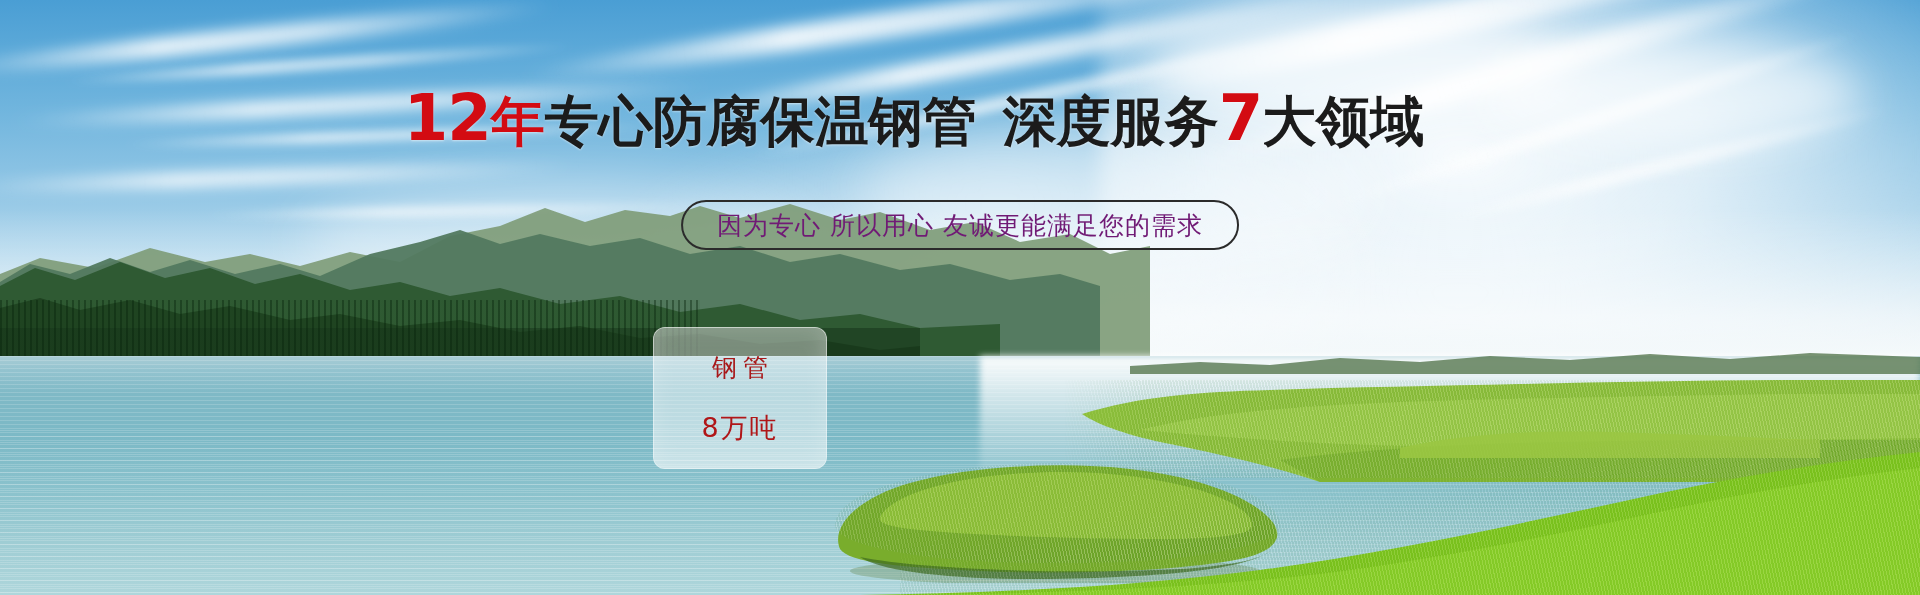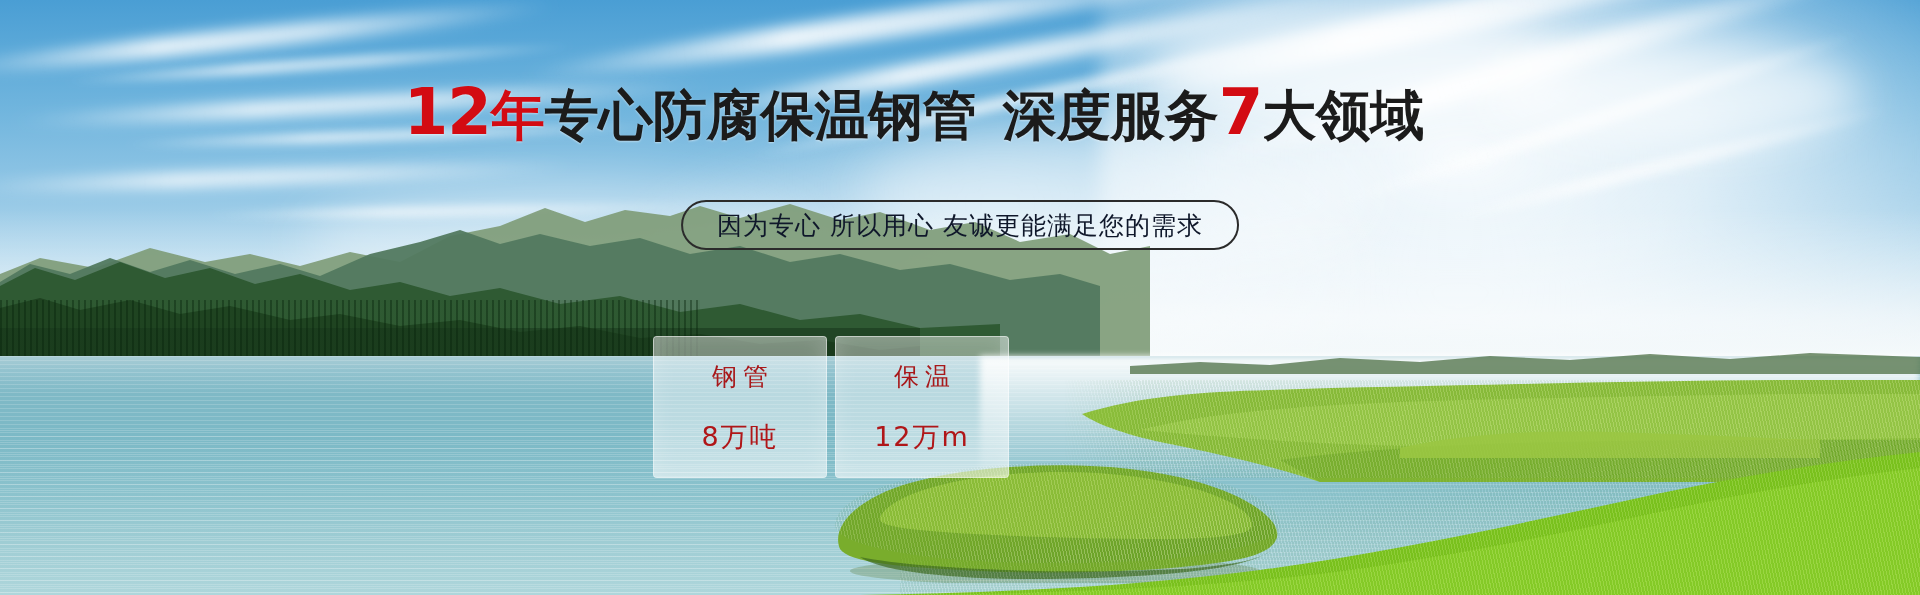--- a/index.html
+++ b/index.html
@@ -157,21 +157,21 @@
         rgba(255,255,255,0.30) 0px,
         rgba(255,255,255,0.30) 1px,
         rgba(40,110,30,0.18) 1px,
         rgba(40,110,30,0.18) 3px);
   }
 
   
   .headline {
     position: absolute;
     left: 0;
-    top: 80px;
+    top: 86px;
     width: 1828px;
     text-align: center;
     white-space: nowrap;
     font-family: "DejaVu Sans", "Liberation Sans", sans-serif;
     font-weight: 700;
     font-size: 54px;
     letter-spacing: 0px;
     line-height: 1;
     color: #1b1b1b;
     text-shadow: 0 1px 2px rgba(255,255,255,0.45);
@@ -198,48 +198,47 @@
     align-items: center;
     justify-content: center;
     border: 2px solid #2b2b2b;
     border-radius: 26px;
     background: transparent;
   }
   .pill-text {
     font-family: "DejaVu Sans", "Liberation Sans", sans-serif;
     font-size: 25px;
     font-weight: 400;
-    color: #0f172a;
+    color: #701a75;
     letter-spacing: 1px;
     white-space: nowrap;
     line-height: 1;
   }
 
   
   .cards {
     position: absolute;
     left: 653px;
     top: 327px;
     display: flex;
     gap: 8px;
   }
   .card {
     position: relative;
     width: 172px;
     height: 140px;
-    border-radius: 4px;
+    border-radius: 12px;
     background: rgba(255,255,255,0.30);
     border: 1px solid rgba(255,255,255,0.62);
     box-shadow: inset 0 0 22px rgba(255,255,255,0.22);
     display: flex;
     flex-direction: column;
     align-items: center;
     justify-content: center;
     overflow: hidden;
-    margin-top: 9px;
   }
   .card::before {
     content: "";
     position: absolute;
     left: 0; top: 0; right: 0; bottom: 0;
     background: linear-gradient(to bottom, rgba(255,255,255,0.14) 0%, rgba(255,255,255,0.34) 100%);
     pointer-events: none;
   }
   .card-label {
     position: relative;
@@ -410,20 +409,16 @@
   </div>
 
   <div class="cards">
 
     <div class="card">
       <div class="card-label">钢管</div>
       <div class="card-value"><span>8万吨</span></div>
     </div>
 
 
-    <div class="card">
-      <div class="card-label">保温</div>
-      <div class="card-value"><span>12万m</span></div>
-    </div>
 
   </div>
 
 </div>
 
 </body></html>

